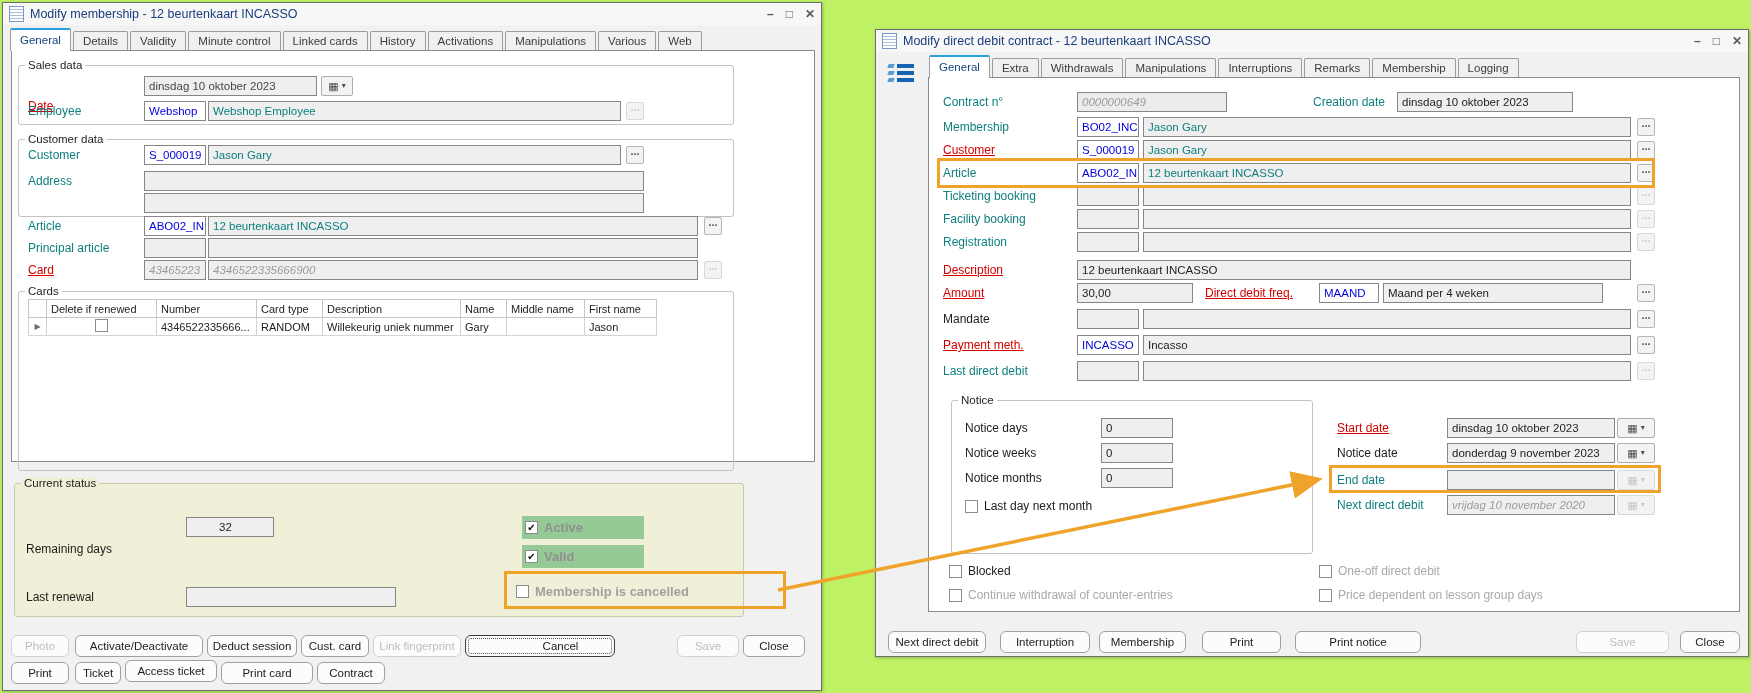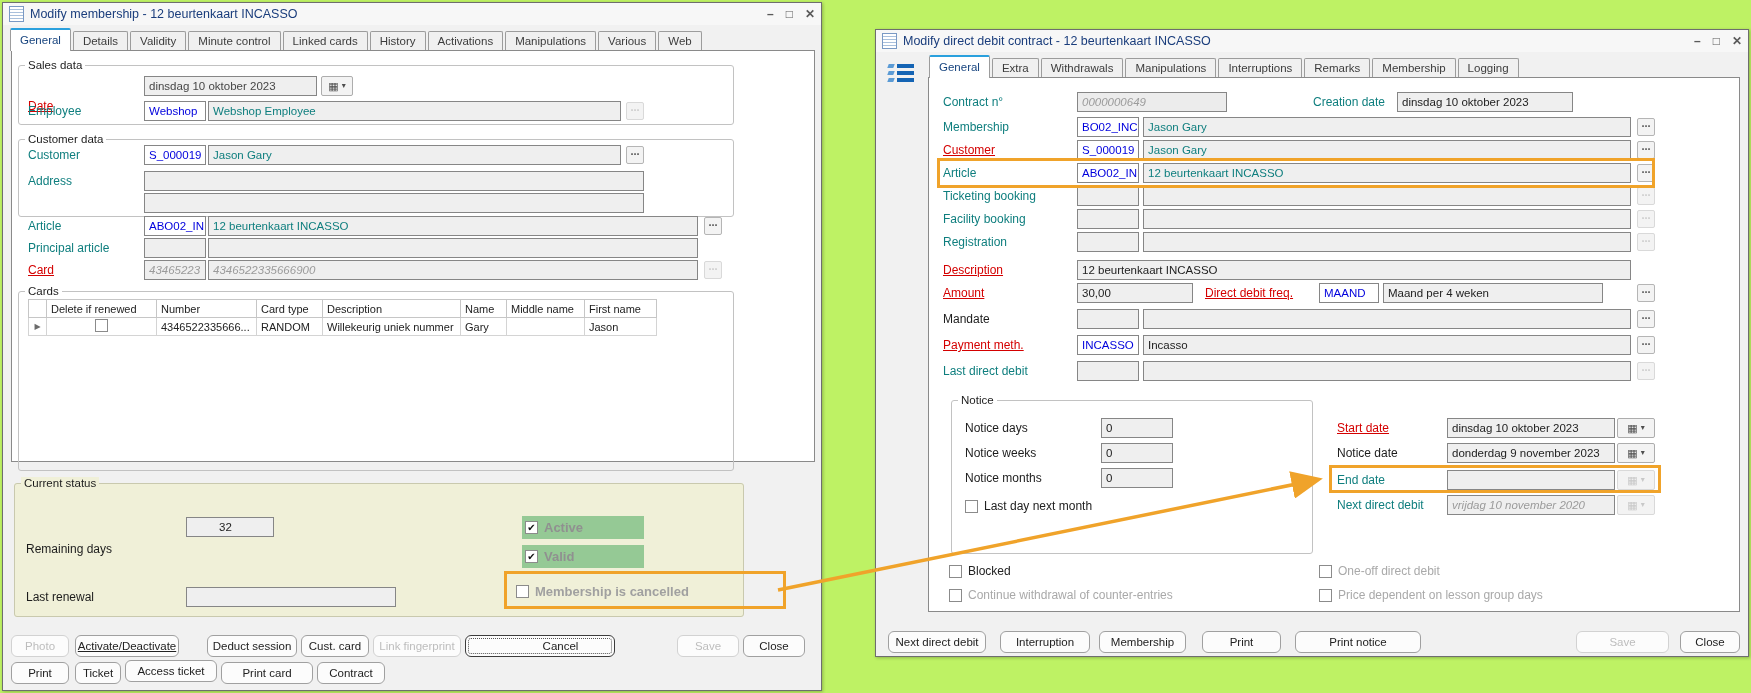--- a/index.html
+++ b/index.html
@@ -186,21 +186,21 @@
       <span class="lab" style="left:14px;top:536px;">Last renewal</span>
       <div class="txt" style="left:174px;top:536px;width:210px;"></div>
       <div class="cbrow" style="left:504px;top:532px;">
         <span class="cb"></span>
         <span style="font-weight:bold;font-size:13px;color:#a0a0a0;">Membership is cancelled</span>
       </div>
       <div class="hl" style="left:492px;top:520px;width:282px;height:38px;"></div>
     </div>
 
     <button class="btn dis" style="left:8px;top:632px;width:58px;">Photo</button>
-    <button class="btn" style="left:72px;top:632px;width:104px;text-decoration:underline;">Activate/Deactivate</button>
+    <button class="btn" style="left:72px;top:632px;width:128px;">Activate/Deactivate</button>
     <button class="btn" style="left:204px;top:632px;width:90px;">Deduct session</button>
     <button class="btn" style="left:298px;top:632px;width:68px;">Cust. card</button>
     <button class="btn dis" style="left:370px;top:632px;width:88px;">Link fingerprint</button>
     <button class="btn focus" style="left:462px;top:632px;width:150px;">Cancel</button>
     <button class="btn dis" style="left:674px;top:632px;width:62px;">Save</button>
     <button class="btn" style="left:740px;top:632px;width:62px;">Close</button>
 
     <button class="btn" style="left:8px;top:659px;width:58px;">Print</button>
     <button class="btn" style="left:72px;top:659px;width:46px;padding-left:6px;">Ticket</button>
     <button class="btn" style="left:122px;top:657px;width:92px;">Access ticket</button>

